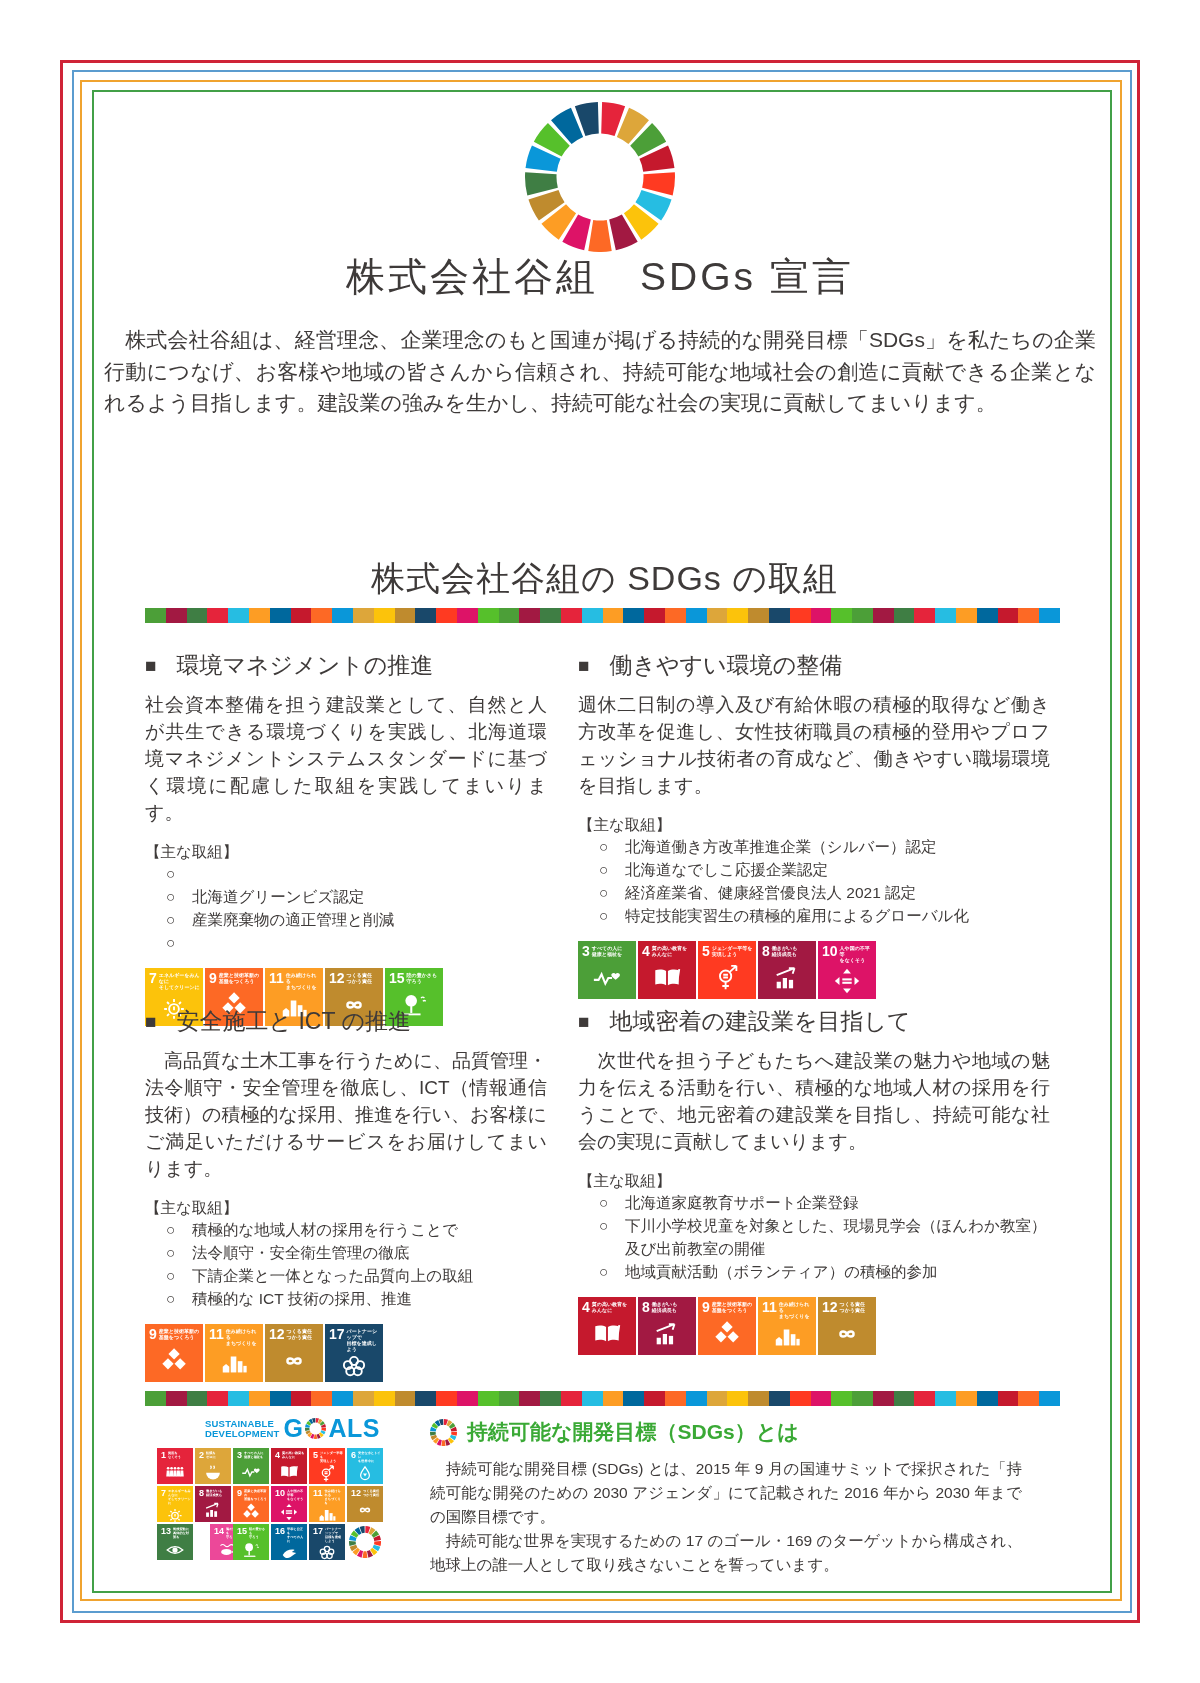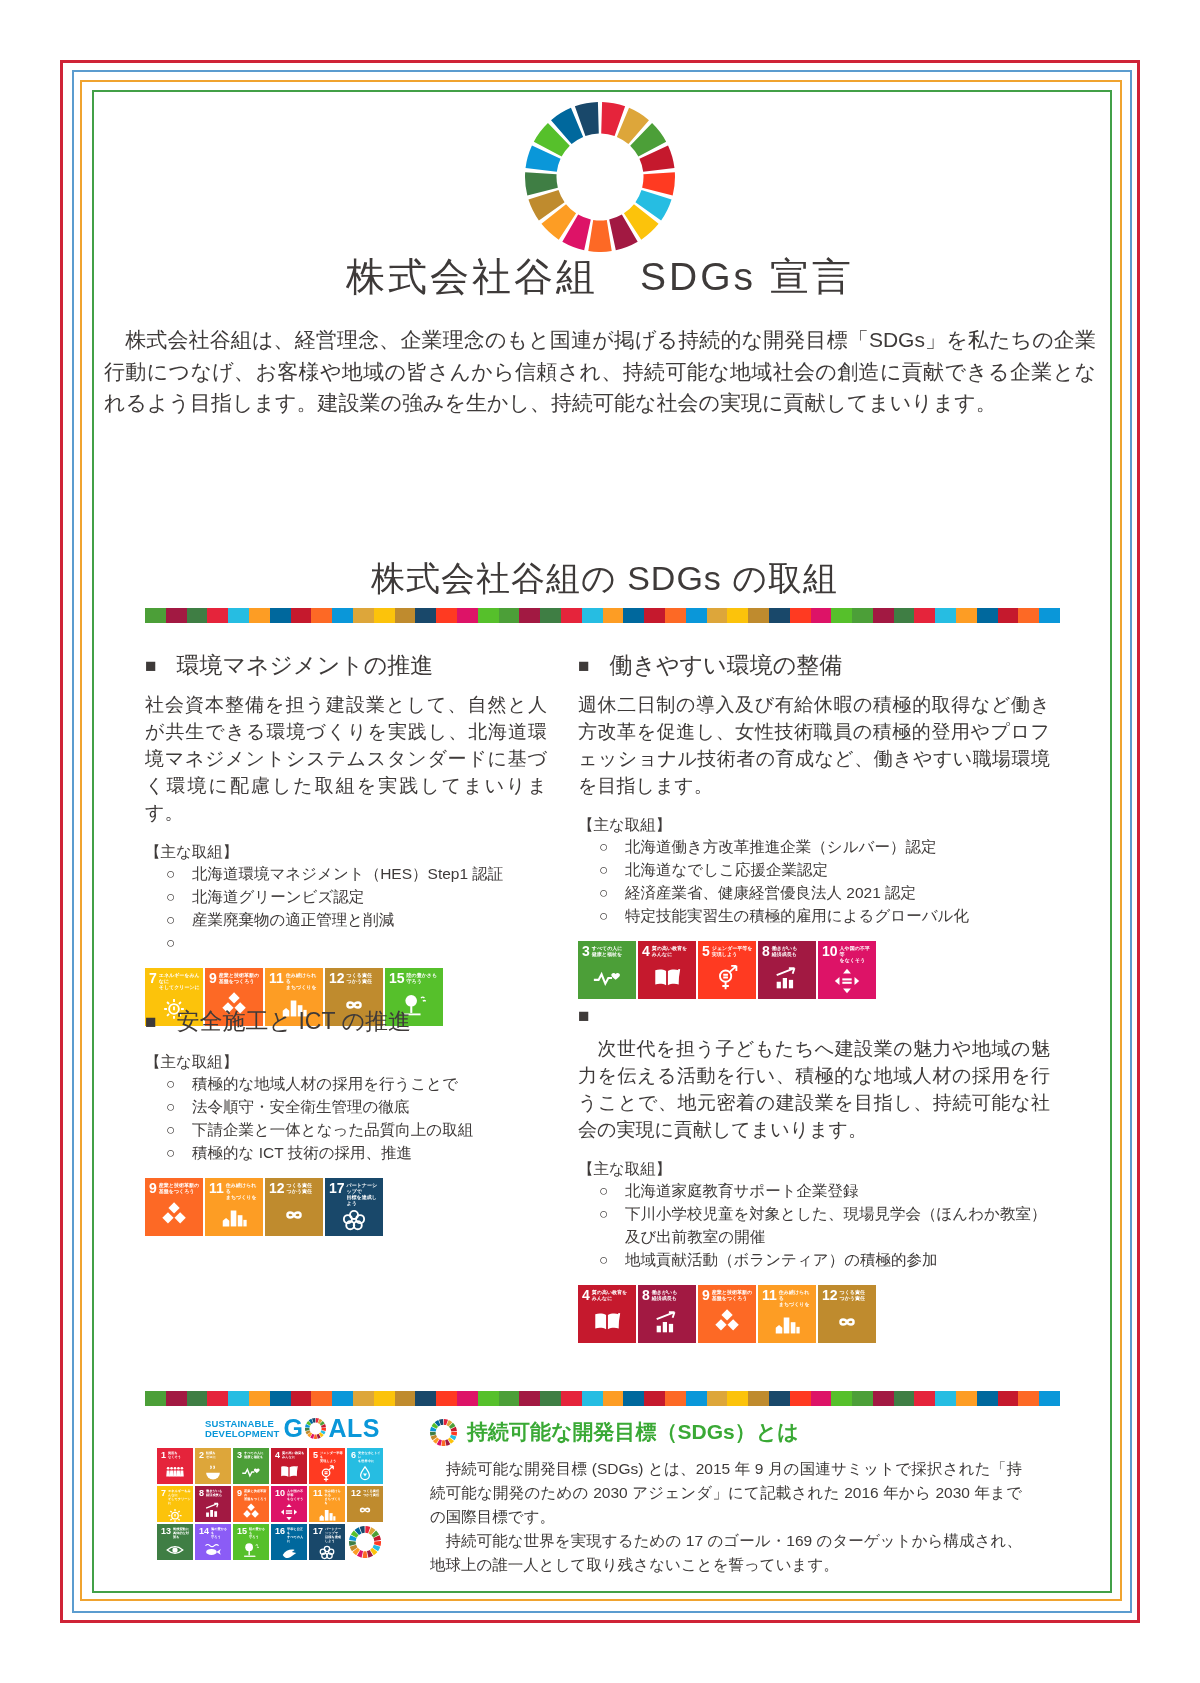--- a/index.html
+++ b/index.html
@@ -154,21 +154,20 @@
   <section class="section sec-1">
     <div class="sec-title">
       <span class="sec-marker">■</span>
       <span>環境マネジメントの推進</span>
     </div>
     <div class="sec-body">社会資本整備を担う建設業として、自然と人が共生できる環境づくりを実践し、北海道環境マネジメントシステムスタンダードに基づく環境に配慮した取組を実践してまいります。</div>
     <div class="initiatives-label">【主な取組】</div>
     <div class="items">
         <div class="item">
           <span class="item-marker">○</span>
-          <span class="item-text">北海道環境マネジメント（HES）Step1 認証</span>
         </div>
         <div class="item">
           <span class="item-marker">○</span>
           <span class="item-text">北海道グリーンビズ認定</span>
         </div>
         <div class="item">
           <span class="item-marker">○</span>
           <span class="item-text">産業廃棄物の適正管理と削減</span>
         </div>
         <div class="item">
@@ -382,20 +381,21 @@
           </div>
         </div>
       </div>
   </section>
 
   <section class="section sec-3">
     <div class="sec-title">
       <span class="sec-marker">■</span>
       <span>安全施工と ICT の推進</span>
     </div>
+    <div class="sec-body">　高品質な土木工事を行うために、品質管理・法令順守・安全管理を徹底し、ICT（情報通信技術）の積極的な採用、推進を行い、お客様にご満足いただけるサービスをお届けしてまいります。</div>
     <div class="initiatives-label">【主な取組】</div>
     <div class="items">
         <div class="item">
           <span class="item-marker">○</span>
           <span class="item-text">積極的な地域人材の採用を行うことで</span>
         </div>
         <div class="item">
           <span class="item-marker">○</span>
           <span class="item-text">法令順守・安全衛生管理の徹底</span>
         </div>
@@ -479,20 +479,21 @@
               </g>
             </svg>
           </div>
         </div>
       </div>
   </section>
 
   <section class="section sec-4">
     <div class="sec-title">
       <span class="sec-marker">■</span>
+      <span>地域密着の建設業を目指して</span>
     </div>
     <div class="sec-body">　次世代を担う子どもたちへ建設業の魅力や地域の魅力を伝える活動を行い、積極的な地域人材の採用を行うことで、地元密着の建設業を目指し、持続可能な社会の実現に貢献してまいります。</div>
     <div class="initiatives-label">【主な取組】</div>
     <div class="items">
         <div class="item">
           <span class="item-marker">○</span>
           <span class="item-text">北海道家庭教育サポート企業登録</span>
         </div>
         <div class="item">
           <span class="item-marker">○</span>
@@ -894,21 +895,21 @@
               <div>具体的な対策を</div>
             </span>
           </div>
           <div class="tile-glyph">
             <svg viewBox="0 0 32 32">
               <path fill="none" stroke="#fff" stroke-width="2" d="M3.5 16q12.5-10.5 25 0q-12.5 10.5-25 0z"></path>
               <circle cx="16" cy="16" r="4.2" fill="#fff"></circle>
             </svg>
           </div>
         </div>
-        <div class="tile tile-mini" style="background: #8b5cf6;">
+        <div class="tile tile-mini" style="background: #ec4899; margin-left: 15px;">
           <div class="tile-head">
             <span class="tile-num">14</span>
             <span class="tile-label">
               <div>海の豊かさを</div>
               <div>守ろう</div>
             </span>
           </div>
           <div class="tile-glyph">
             <svg viewBox="0 0 32 32">
               <g fill="#fff">

